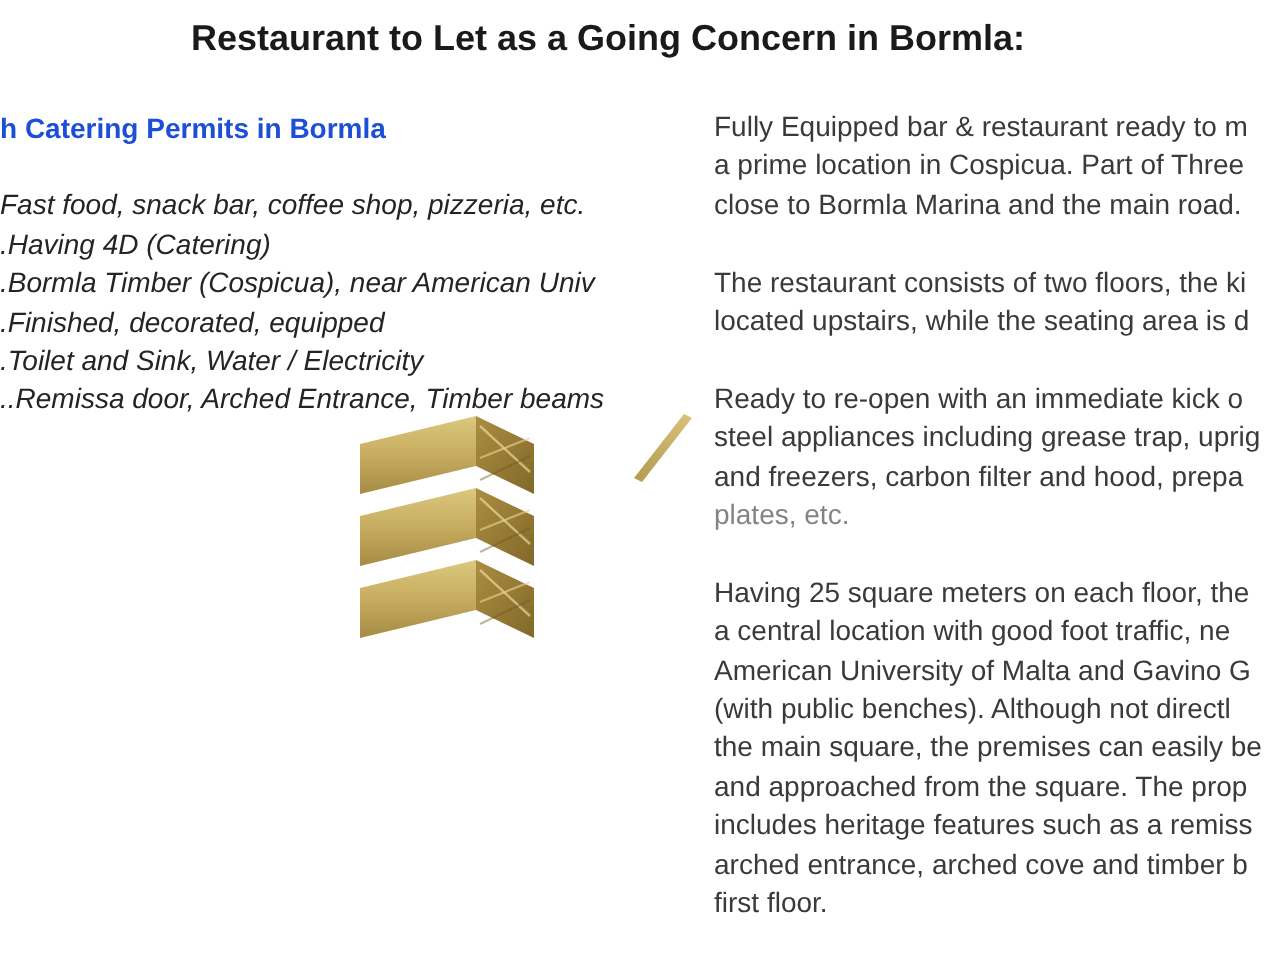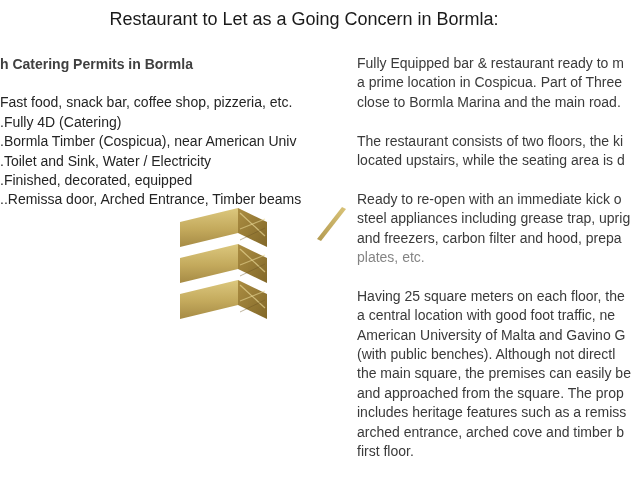--- a/index.html
+++ b/index.html
@@ -2,43 +2,43 @@
 <html><head>
 <meta charset="utf-8">
 <style>
   html,body{margin:0;padding:0;}
   body{
     position:relative;width:640px;height:480px;overflow:hidden;background:#ffffff;
     font-family:"Liberation Sans",sans-serif;
   }
   .page-title{
     position:absolute;top:9px;left:0;width:608px;text-align:center;
-    font-size:18px;font-weight:normal;color:#1a1a1a;white-space:nowrap;
+    font-size:18px;font-weight:bold;color:#1a1a1a;white-space:nowrap;
   }
   .left-col{position:absolute;left:0;top:55px;width:335px;color:#242424;font-size:14px;z-index:1;}
-  .left-heading{font-weight:bold;font-size:14px;line-height:19.4px;margin:0 0 19px 0;white-space:nowrap;color:#404040;}
-  .l-line{line-height:19.4px;white-space:nowrap;}
+  .left-heading{font-weight:bold;font-size:14px;line-height:19.4px;margin:0 0 19px 0;white-space:nowrap;color:#1d4ed8;}
+  .l-line{line-height:19.4px;white-space:nowrap;font-style:italic;}
   .right-col{position:absolute;left:357px;top:54px;width:310px;color:#3a3a3a;font-size:14px;z-index:1;}
   .para{margin:0 0 19.4px 0;}
   .r-line{line-height:19.4px;white-space:nowrap;}
   .faded{color:#4f4f4f;opacity:.7;filter:blur(.3px);}
   .logo{position:absolute;left:170px;top:198px;width:180px;height:126px;z-index:3;}
 </style>
 </head>
 <body>
 
 <div class="page-title">Restaurant to Let as a Going Concern in Bormla:</div>
 
 <div class="left-col">
   <div class="left-heading">h Catering Permits in Bormla</div>
   <div class="l-line">Fast food, snack bar, coffee shop, pizzeria, etc.</div>
-  <div class="l-line">.Fully 4D (Catering)</div>
+  <div class="l-line">.Having 4D (Catering)</div>
   <div class="l-line">.Bormla Timber (Cospicua), near American Univ</div>
+  <div class="l-line">.Finished, decorated, equipped</div>
   <div class="l-line">.Toilet and Sink, Water / Electricity</div>
-  <div class="l-line">.Finished, decorated, equipped</div>
   <div class="l-line">..Remissa door, Arched Entrance, Timber beams</div>
 </div>
 
 <div class="right-col">
   <div class="para">
     <div class="r-line">Fully Equipped bar &amp; restaurant ready to m</div>
     <div class="r-line">a prime location in Cospicua. Part of Three</div>
     <div class="r-line">close to Bormla Marina and the main road.</div>
   </div>
   <div class="para">

